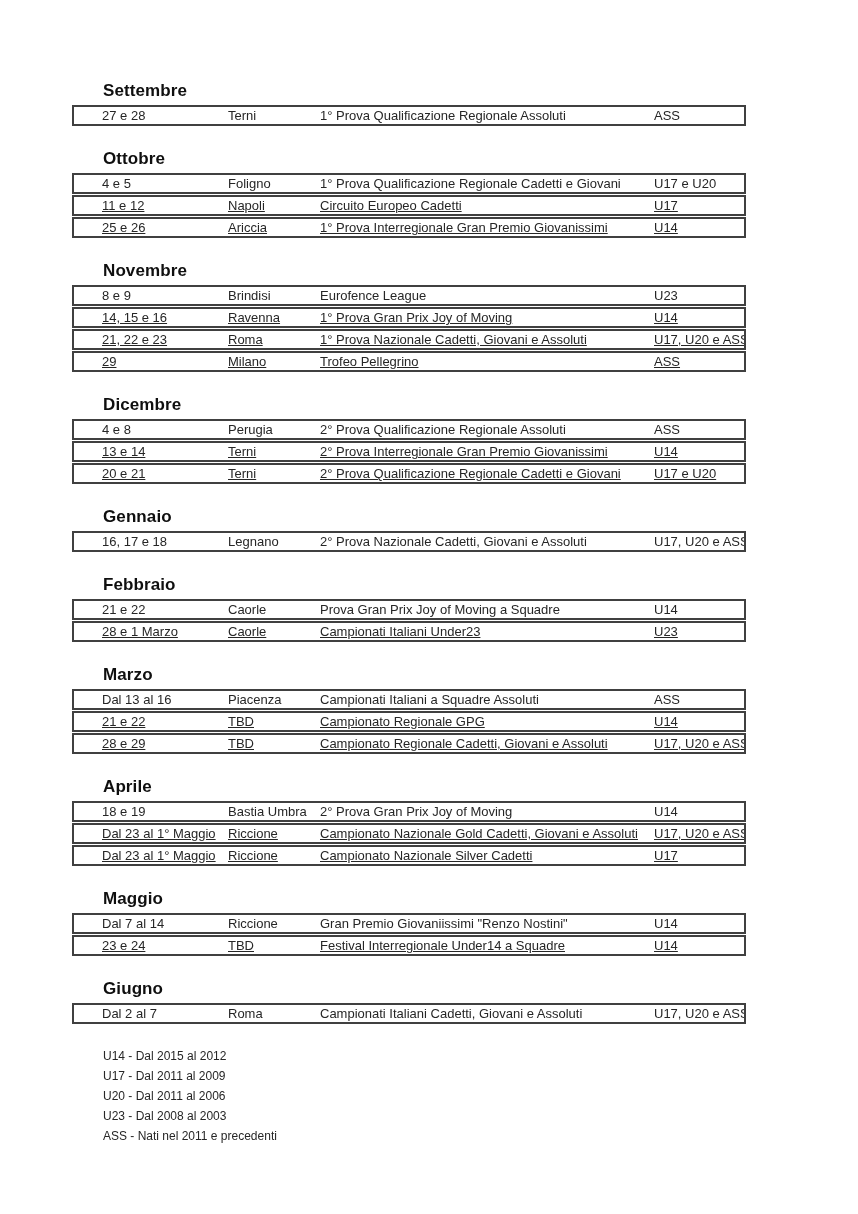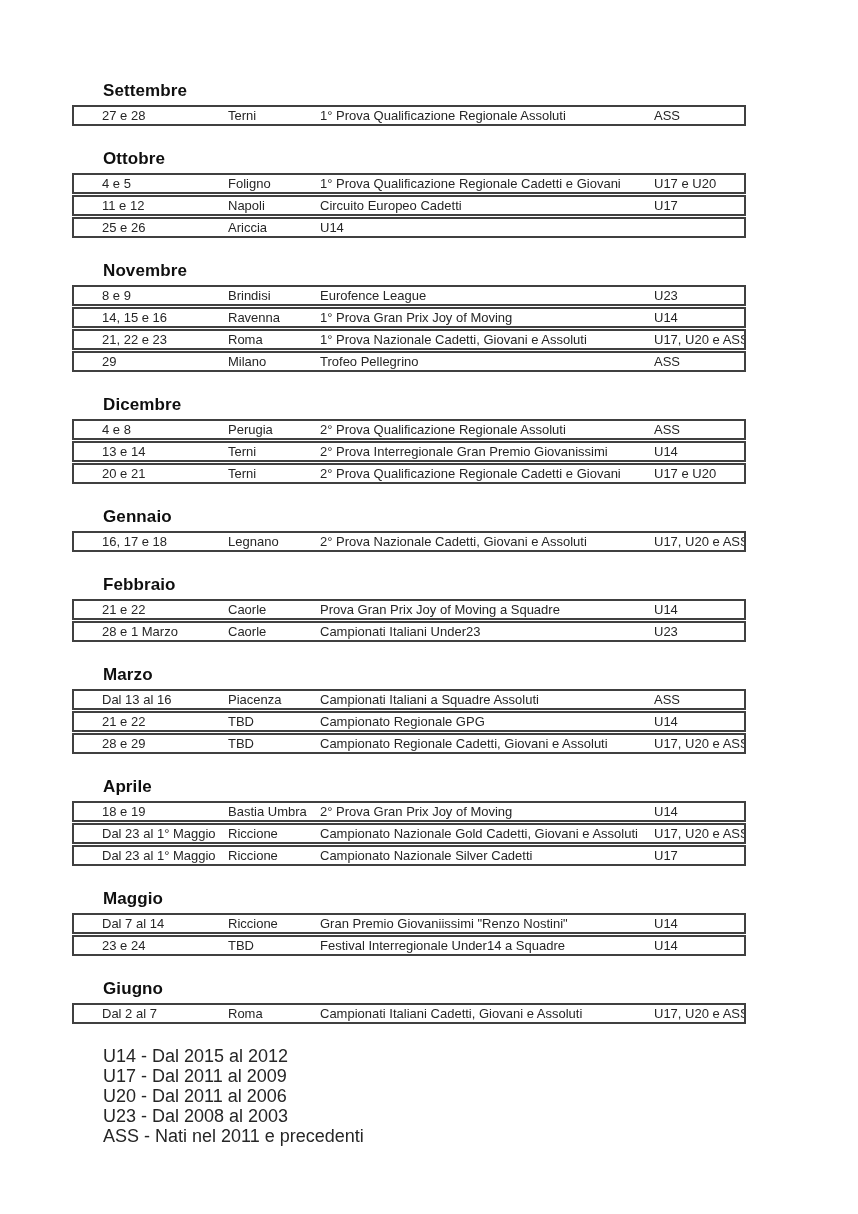--- a/index.html
+++ b/index.html
@@ -30,35 +30,35 @@
   }
   .etable { width: 674px; }
   .erow {
     display: flex;
     align-items: center;
     box-sizing: border-box;
     height: 21px;
     border: 2px solid #404040;
     background: #ffffff;
   }
-  .erow + .erow { margin-top: 1px; }
+  .erow + .erow { margin-top: 1px; text-decoration: underline; }
   .cell {
     font-size: 13px;
     line-height: 17px;
     color: #262626;
     white-space: nowrap;
     flex-shrink: 0;
   }
   .c-date { width: 154px; padding-left: 28px; box-sizing: border-box; }
   .c-loc  { width: 92px; }
   .c-evt  { width: 334px; }
   .c-cat  { flex: 1 1 auto; overflow: hidden; }
   .legend { margin: 22px 0 0 31px; }
   .legend-line {
-    font-size: 18px;
+    font-size: 12px;
     line-height: 20px;
     color: #262626;
     white-space: nowrap;
   }
 </style>
 </head>
 <body>
 
 <div class="page">
   <div class="content">
@@ -86,20 +86,21 @@
         </div>
         <div class="erow">
           <div class="cell c-date">11 e 12</div>
           <div class="cell c-loc">Napoli</div>
           <div class="cell c-evt">Circuito Europeo Cadetti</div>
           <div class="cell c-cat">U17</div>
         </div>
         <div class="erow">
           <div class="cell c-date">25 e 26</div>
           <div class="cell c-loc">Ariccia</div>
+          <div class="cell c-evt">1° Prova Interregionale Gran Premio Giovanissimi</div>
           <div class="cell c-cat">U14</div>
         </div>
       </div>
     </section>
 
     <section class="section">
       <h2 class="month">Novembre</h2>
       <div class="etable">
         <div class="erow">
           <div class="cell c-date">8 e 9</div>

